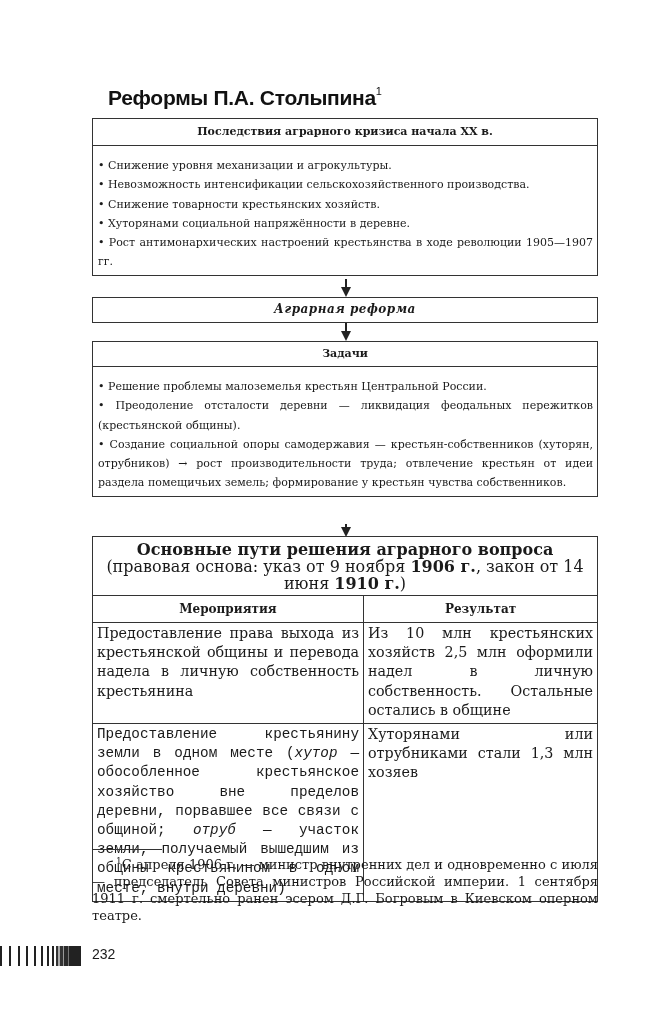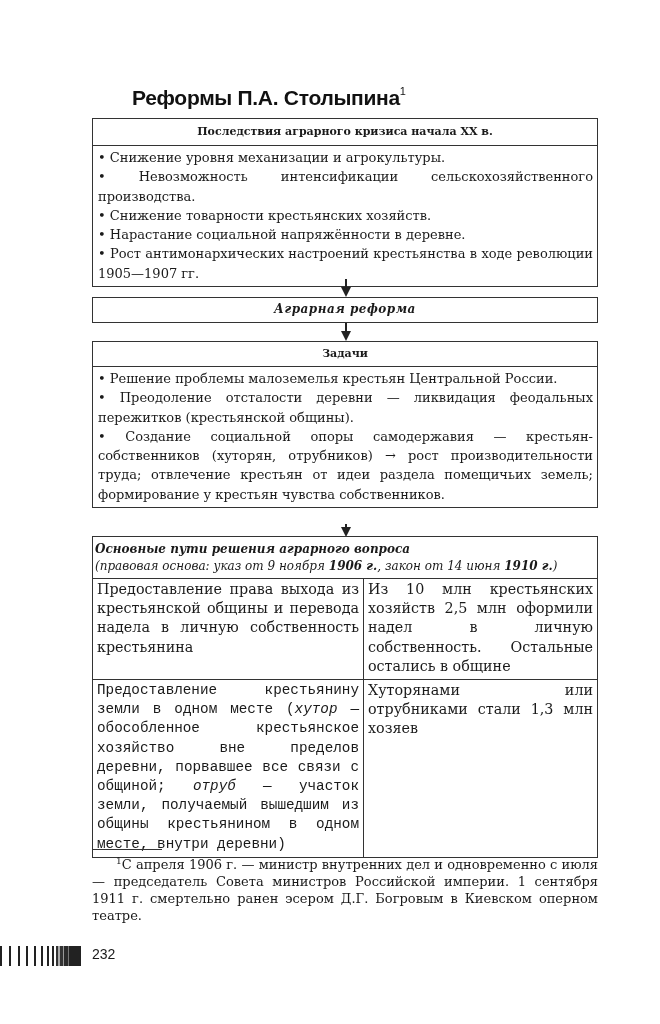--- a/index.html
+++ b/index.html
@@ -1,33 +1,33 @@
 <!DOCTYPE html>
 <html><head>
 <meta charset="utf-8">
 <style>
   html, body { margin: 0; padding: 0; background: #ffffff; }
   body { width: 660px; height: 1024px; position: relative; overflow: hidden;
          font-family: "DejaVu Serif", "Liberation Serif", serif; color: #1a1a1a; }
-  .title { position: absolute; left: 132px; top: 86px; font-family: "Liberation Sans", sans-serif;
+  .title { position: absolute; left: 108px; top: 86px; font-family: "Liberation Sans", sans-serif;
            font-weight: bold; font-size: 21px; letter-spacing: -0.3px; color: #111; }
   .title sup { font-size: 11px; font-weight: normal; vertical-align: super; position: relative; top: -2px; }
   .box { position: absolute; left: 92px; width: 506px; border: 1.5px solid #333; box-sizing: border-box; background: #fff; }
   .box-head { text-align: center; font-weight: bold; font-size: 11px; border-bottom: 1.5px solid #333; }
-  .box-body { padding: 2px 4px 3px 5px; font-size: 13px; line-height: 19.3px; text-align: justify; }
+  .box-body { padding: 2px 4px 3px 5px; font-size: 11px; line-height: 19.3px; text-align: justify; margin-top: 8px; }
   .box-body p { margin: 0; }
   .arrow { position: absolute; left: 341px; width: 10px; }
   .arrow .stem { position: absolute; left: 4px; top: 0; width: 1.5px; background: #222; }
   .arrow .head { position: absolute; left: 0; width: 0; height: 0; border-left: 5px solid transparent;
                  border-right: 5px solid transparent; border-top: 10px solid #222; }
   .reform { position: absolute; left: 92px; top: 297px; width: 506px; height: 26px; border: 1.5px solid #333;
             box-sizing: border-box; text-align: center; font-style: italic; font-weight: bold; font-size: 12px; line-height: 23px; letter-spacing: 0.5px; }
   table.ways { position: absolute; left: 92px; top: 536px; width: 506px; border-collapse: collapse; }
   table.ways td, table.ways th { border: 1.5px solid #333; vertical-align: top; }
-  .ways-head { font-size: 12px; line-height: 17px; padding: 4px 2px 3px; font-weight: normal; font-style: italic; }
+  .ways-head { text-align: center; font-size: 16px; line-height: 17px; padding: 4px 2px 3px; font-weight: normal; }
   .ways-head b { font-weight: bold; }
   .colhead { text-align: center; font-weight: bold; font-size: 12px; height: 26px; line-height: 26px; padding: 0; }
   .cell { font-size: 14.3px; line-height: 19.2px; padding: 1px 4px 3px 4px; text-align: justify; }
   .c1 { width: 262px; }
   .footrule { position: absolute; left: 92px; top: 849px; width: 70px; height: 1px; background: #333; }
   .footnote { position: absolute; left: 92px; top: 853px; width: 506px; font-size: 13px; line-height: 16.8px; text-align: justify; }
   .footnote sup { font-size: 9px; }
   .barcode { position: absolute; left: 0; top: 946px; width: 82px; height: 20px; display: flex; }
   .barcode span { display: block; height: 100%; }
   .pagenum { position: absolute; left: 92px; top: 946px; font-family: "Liberation Sans", sans-serif; font-size: 14px; }
@@ -36,21 +36,21 @@
 <body>
 
 <div class="title"><span>Реформы П.А. Столыпина</span><sup>1</sup></div>
 
 <div class="box" style="top:118px;">
   <div class="box-head" style="height:26px;line-height:26px;">Последствия аграрного кризиса начала XX в.</div>
   <div class="box-body">
     <p>• Снижение уровня механизации и агрокультуры.</p>
     <p>• Невозможность интенсификации сельскохозяйственного производства.</p>
     <p>• Снижение товарности крестьянских хозяйств.</p>
-    <p>• Нарастание социальной напряжённости в деревне.</p>
+    <p>• Хуторянами социальной напряжённости в деревне.</p>
     <p>• Рост антимонархических настроений крестьянства в ходе революции 1905—1907 гг.</p>
   </div>
 </div>
 
 <div class="arrow" style="top:279px;height:18px;">
     <div class="stem" style="height:10px;"></div>
     <div class="head" style="top:8px;"></div>
   </div>
 
 <div class="reform">Аграрная реформа</div>
@@ -74,20 +74,24 @@
     <div class="head" style="top:3px;"></div>
   </div>
 
 <table class="ways">
   <tbody>
       <tr>
     <td colspan="2" class="ways-head">
       <b>Основные пути решения аграрного вопроса</b><br>
       <span><span>(правовая основа: указ от 9 ноября </span><b>1906 г.</b><span>, закон от 14 июня </span><b>1910 г.</b><span>)</span></span>
     </td>
+  </tr>
+  <tr>
+    <th class="colhead c1">Мероприятия</th>
+    <th class="colhead">Результат</th>
   </tr>
   <tr>
     <td class="cell c1">Предоставление права выхода из крестьянской общины и перевода надела в личную собственность крестьянина</td>
     <td class="cell">Из 10 млн крестьянских хозяйств 2,5 млн оформили надел в личную собственность. Остальные остались в общине</td>
   </tr>
   <tr>
     <td class="cell c1" style="height:146px;font-family:Liberation Mono, monospace;"><span>Предоставление крестьянину земли в одном месте (</span><i>хутор</i><span> — обособленное крестьянское хозяйство вне пределов деревни, порвавшее все связи с общиной; </span><i>отруб</i><span> — участок земли, получаемый вышедшим из общины крестьянином в одном месте, внутри деревни)</span></td>
     <td class="cell">Хуторянами или отрубниками стали 1,3 млн хозяев</td>
   </tr>
 </tbody>

